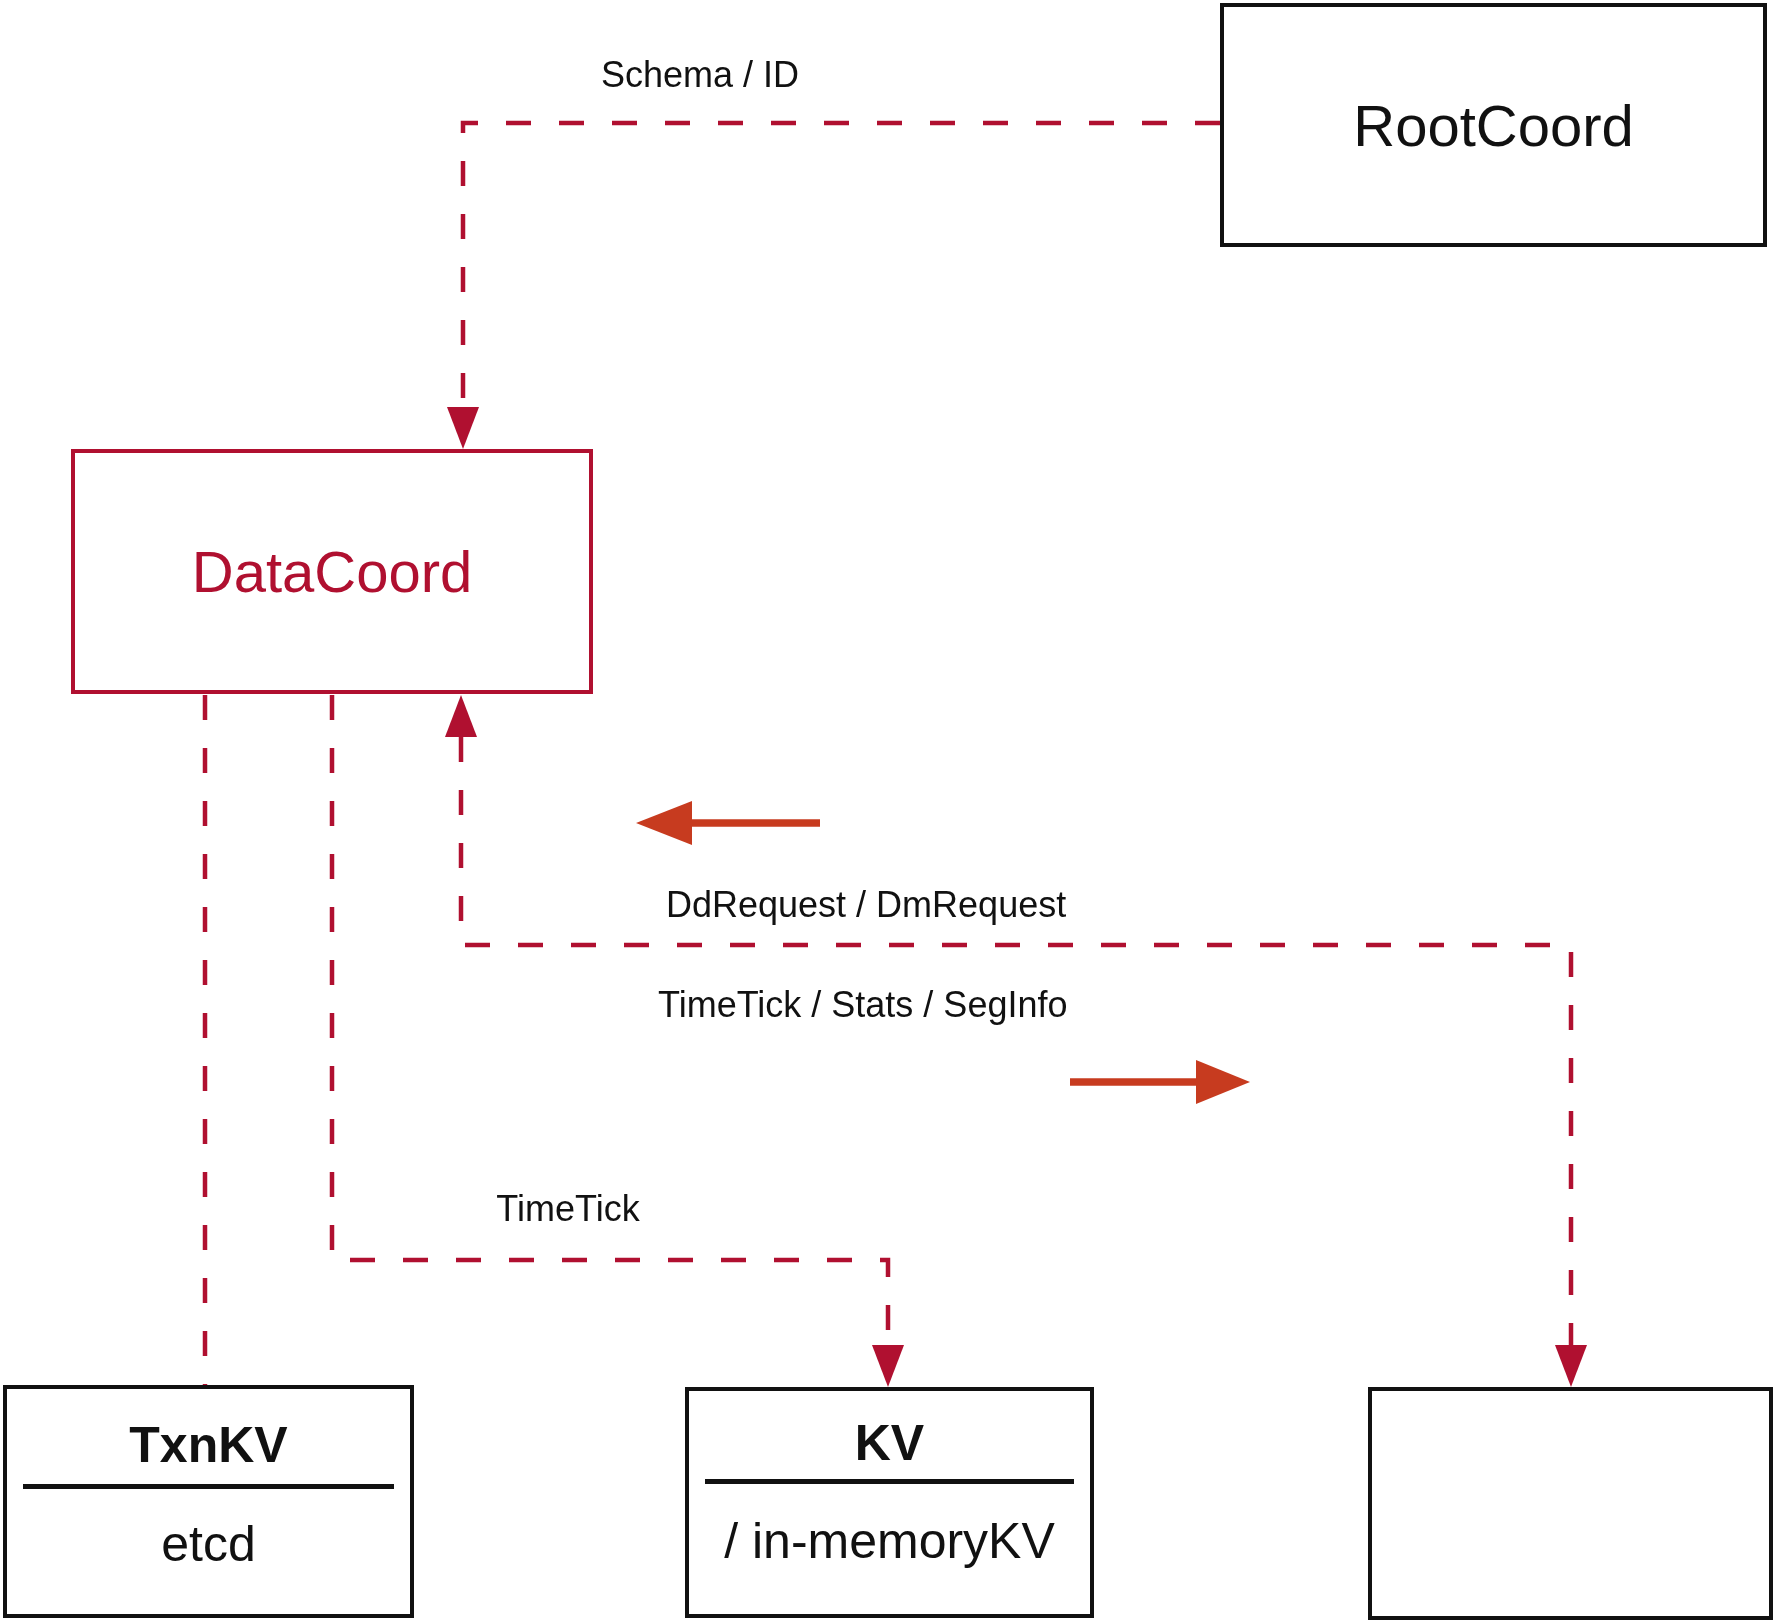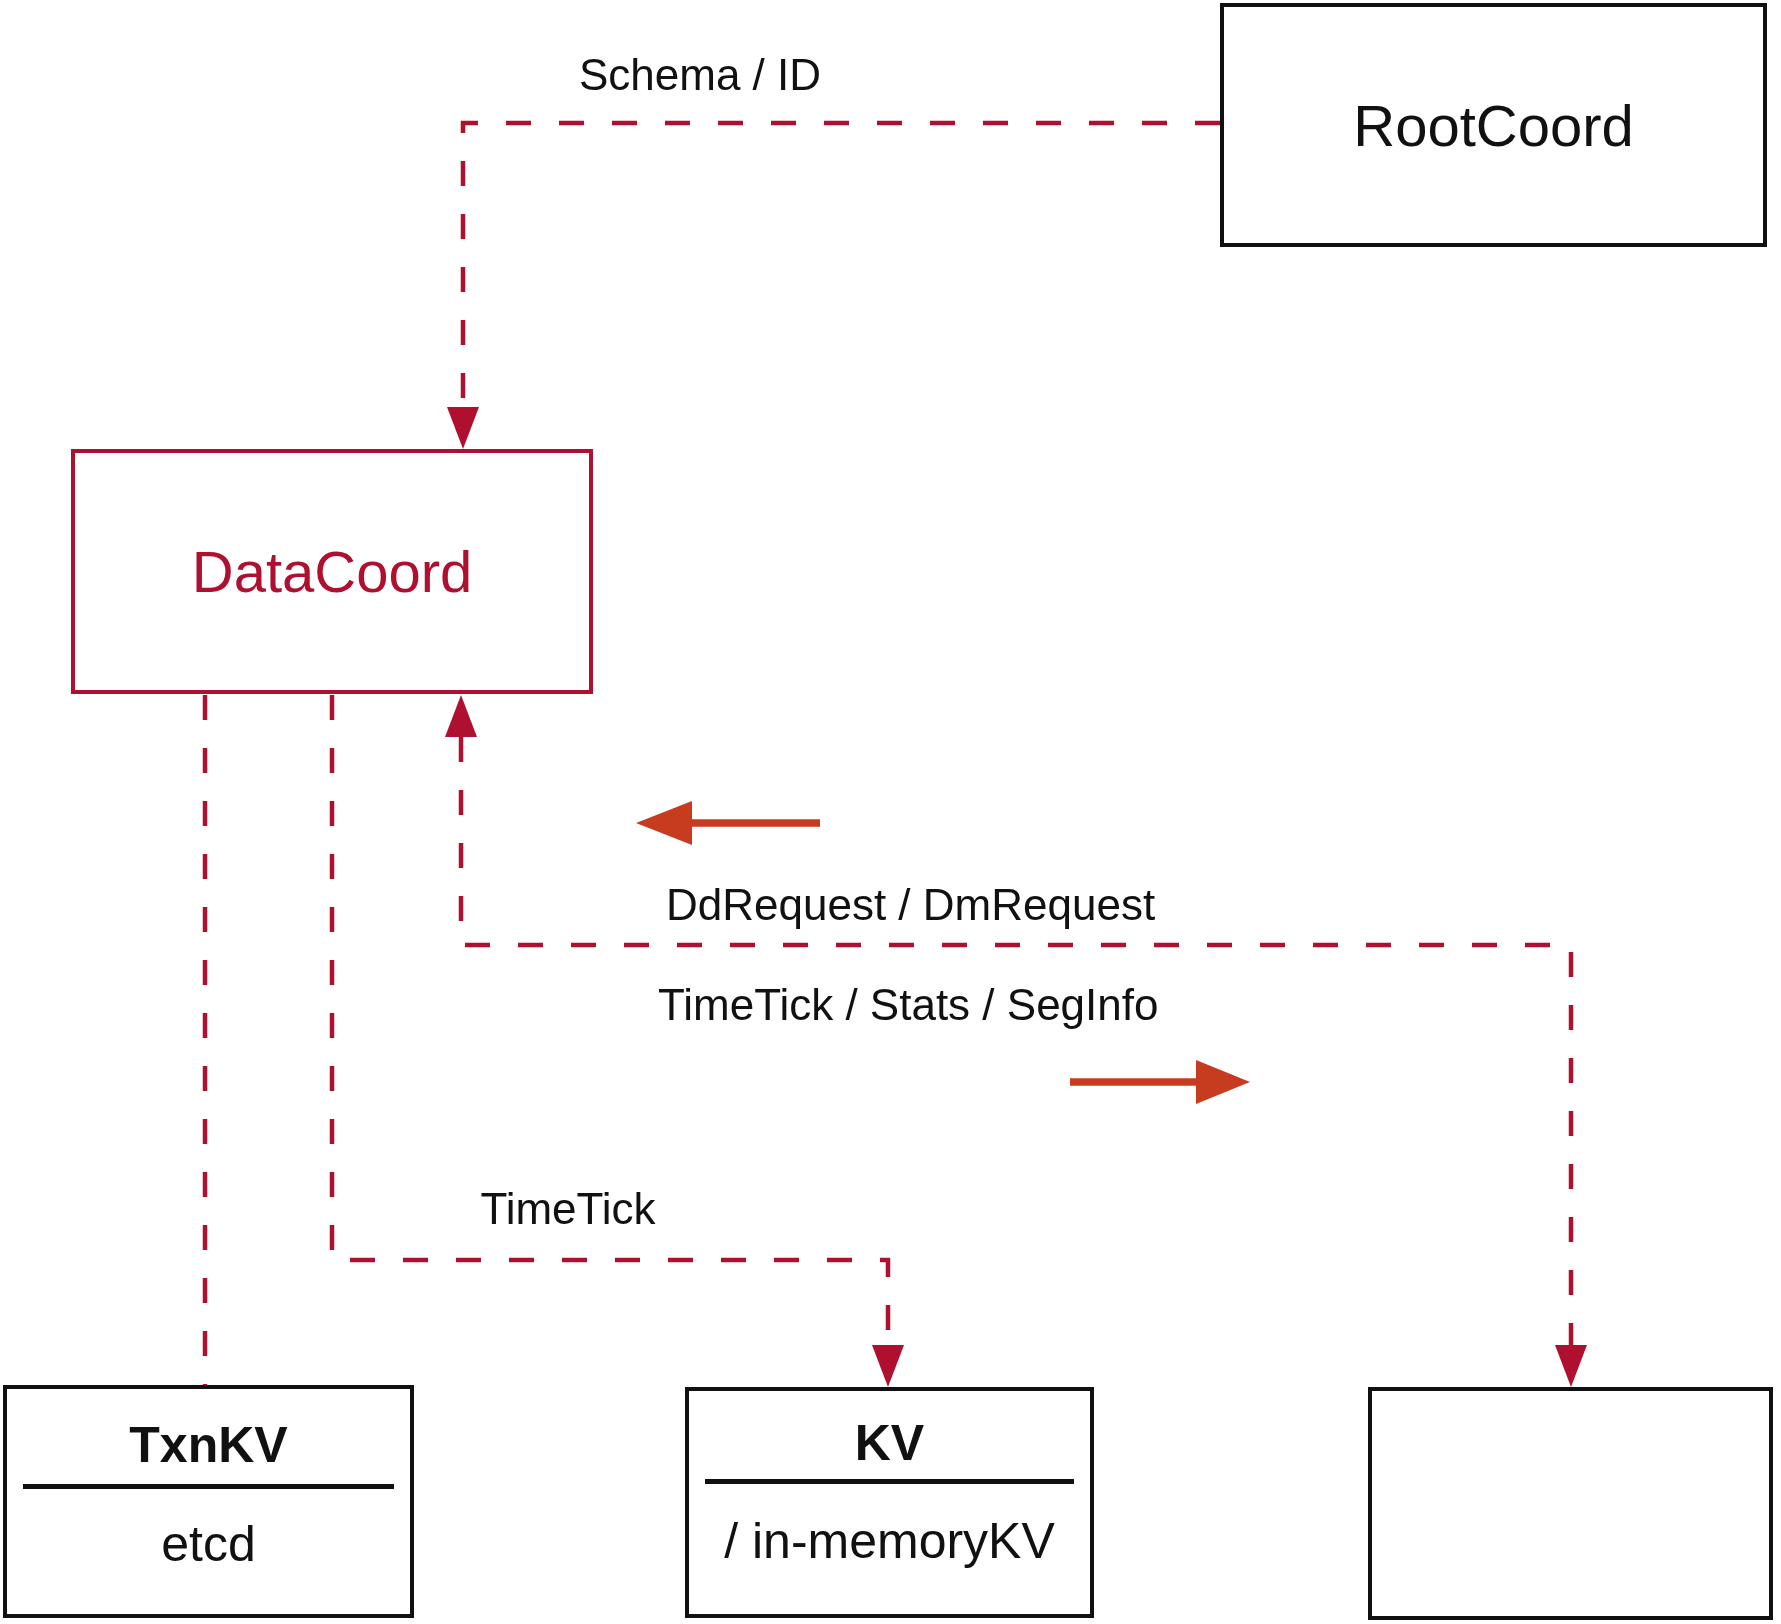--- a/index.html
+++ b/index.html
@@ -52,21 +52,21 @@
     font-weight:bold;font-size:50px;
   }
   .node-kv .hdr{height:72px;}
   .table .body{
     flex:1 1 auto;
     display:flex;flex-direction:column;align-items:center;justify-content:center;
     font-size:50px;line-height:68px;text-align:center;
   }
   .edge-label{
     position:absolute;
-    font-size:44px;line-height:58px;white-space:nowrap;
+    font-size:36px;line-height:58px;white-space:nowrap;
   }
   .label-schema{left:700px;top:46px;transform:translateX(-50%);}
   .label-ddrequest{left:666px;top:876px;}
   .label-timetick{left:658px;top:976px;}
   .label-binlogs{left:568px;top:1180px;transform:translateX(-50%);}
 </style>
 </head>
 <body>
 
 <div class="canvas">

